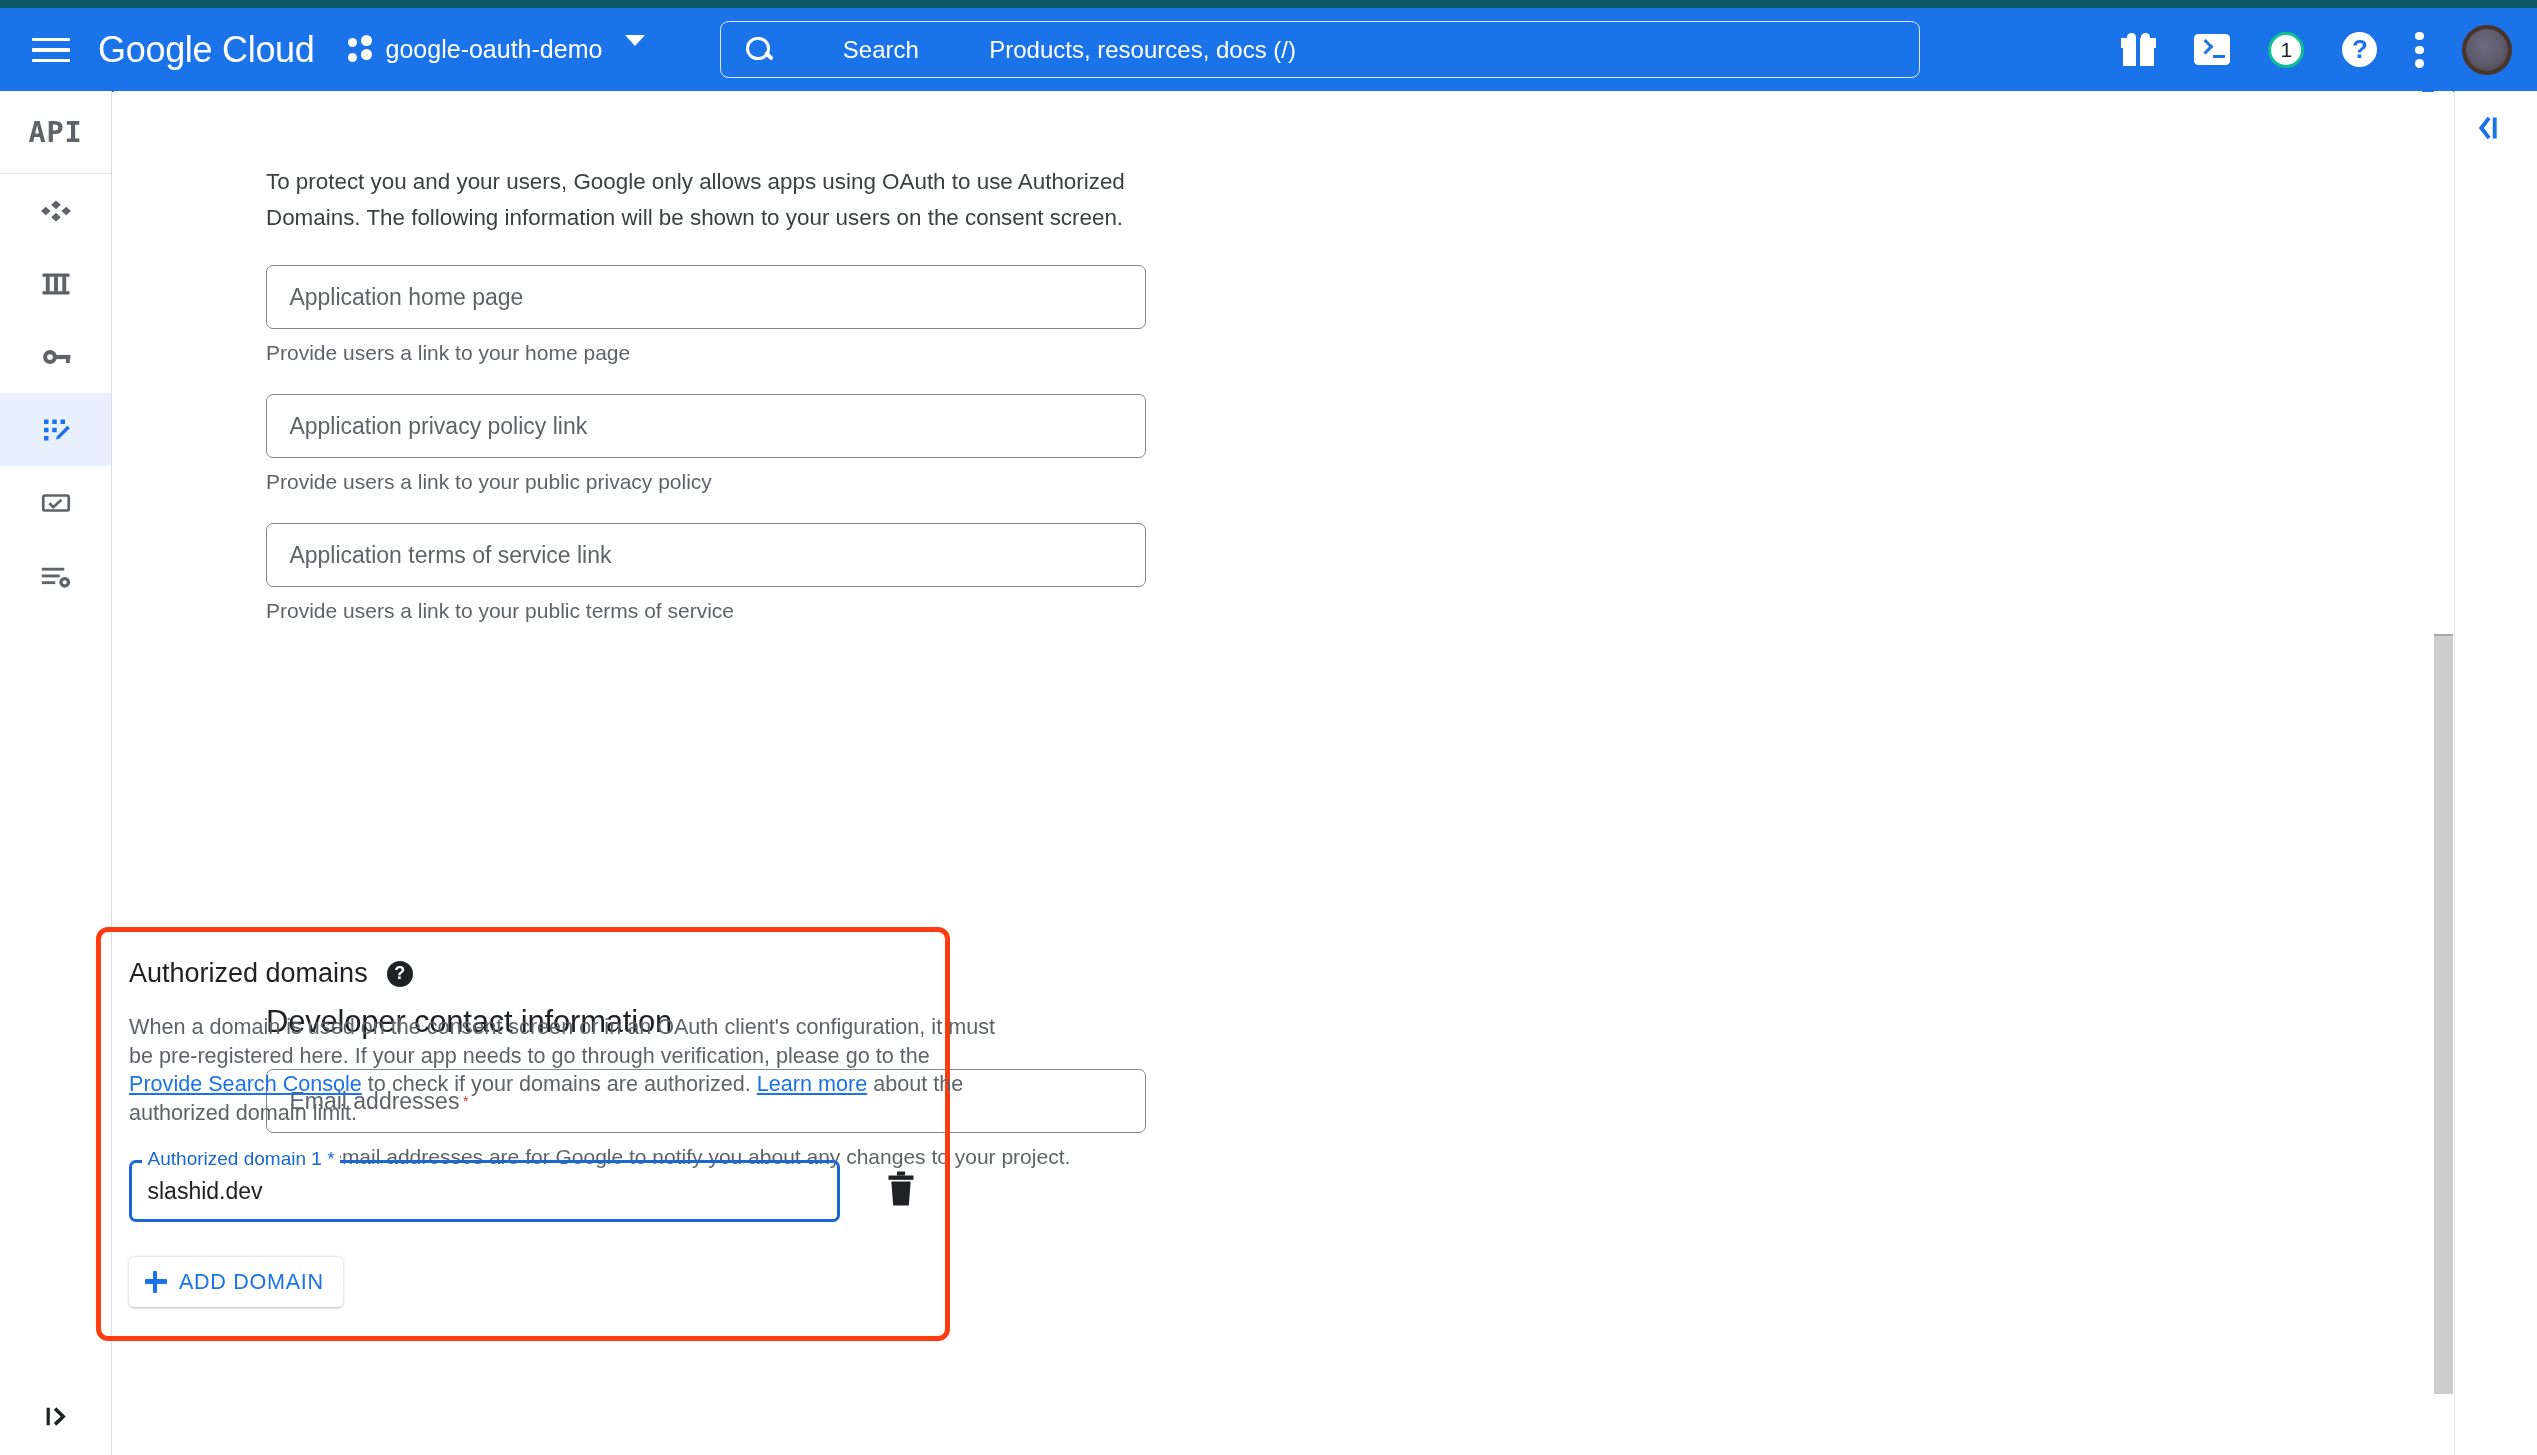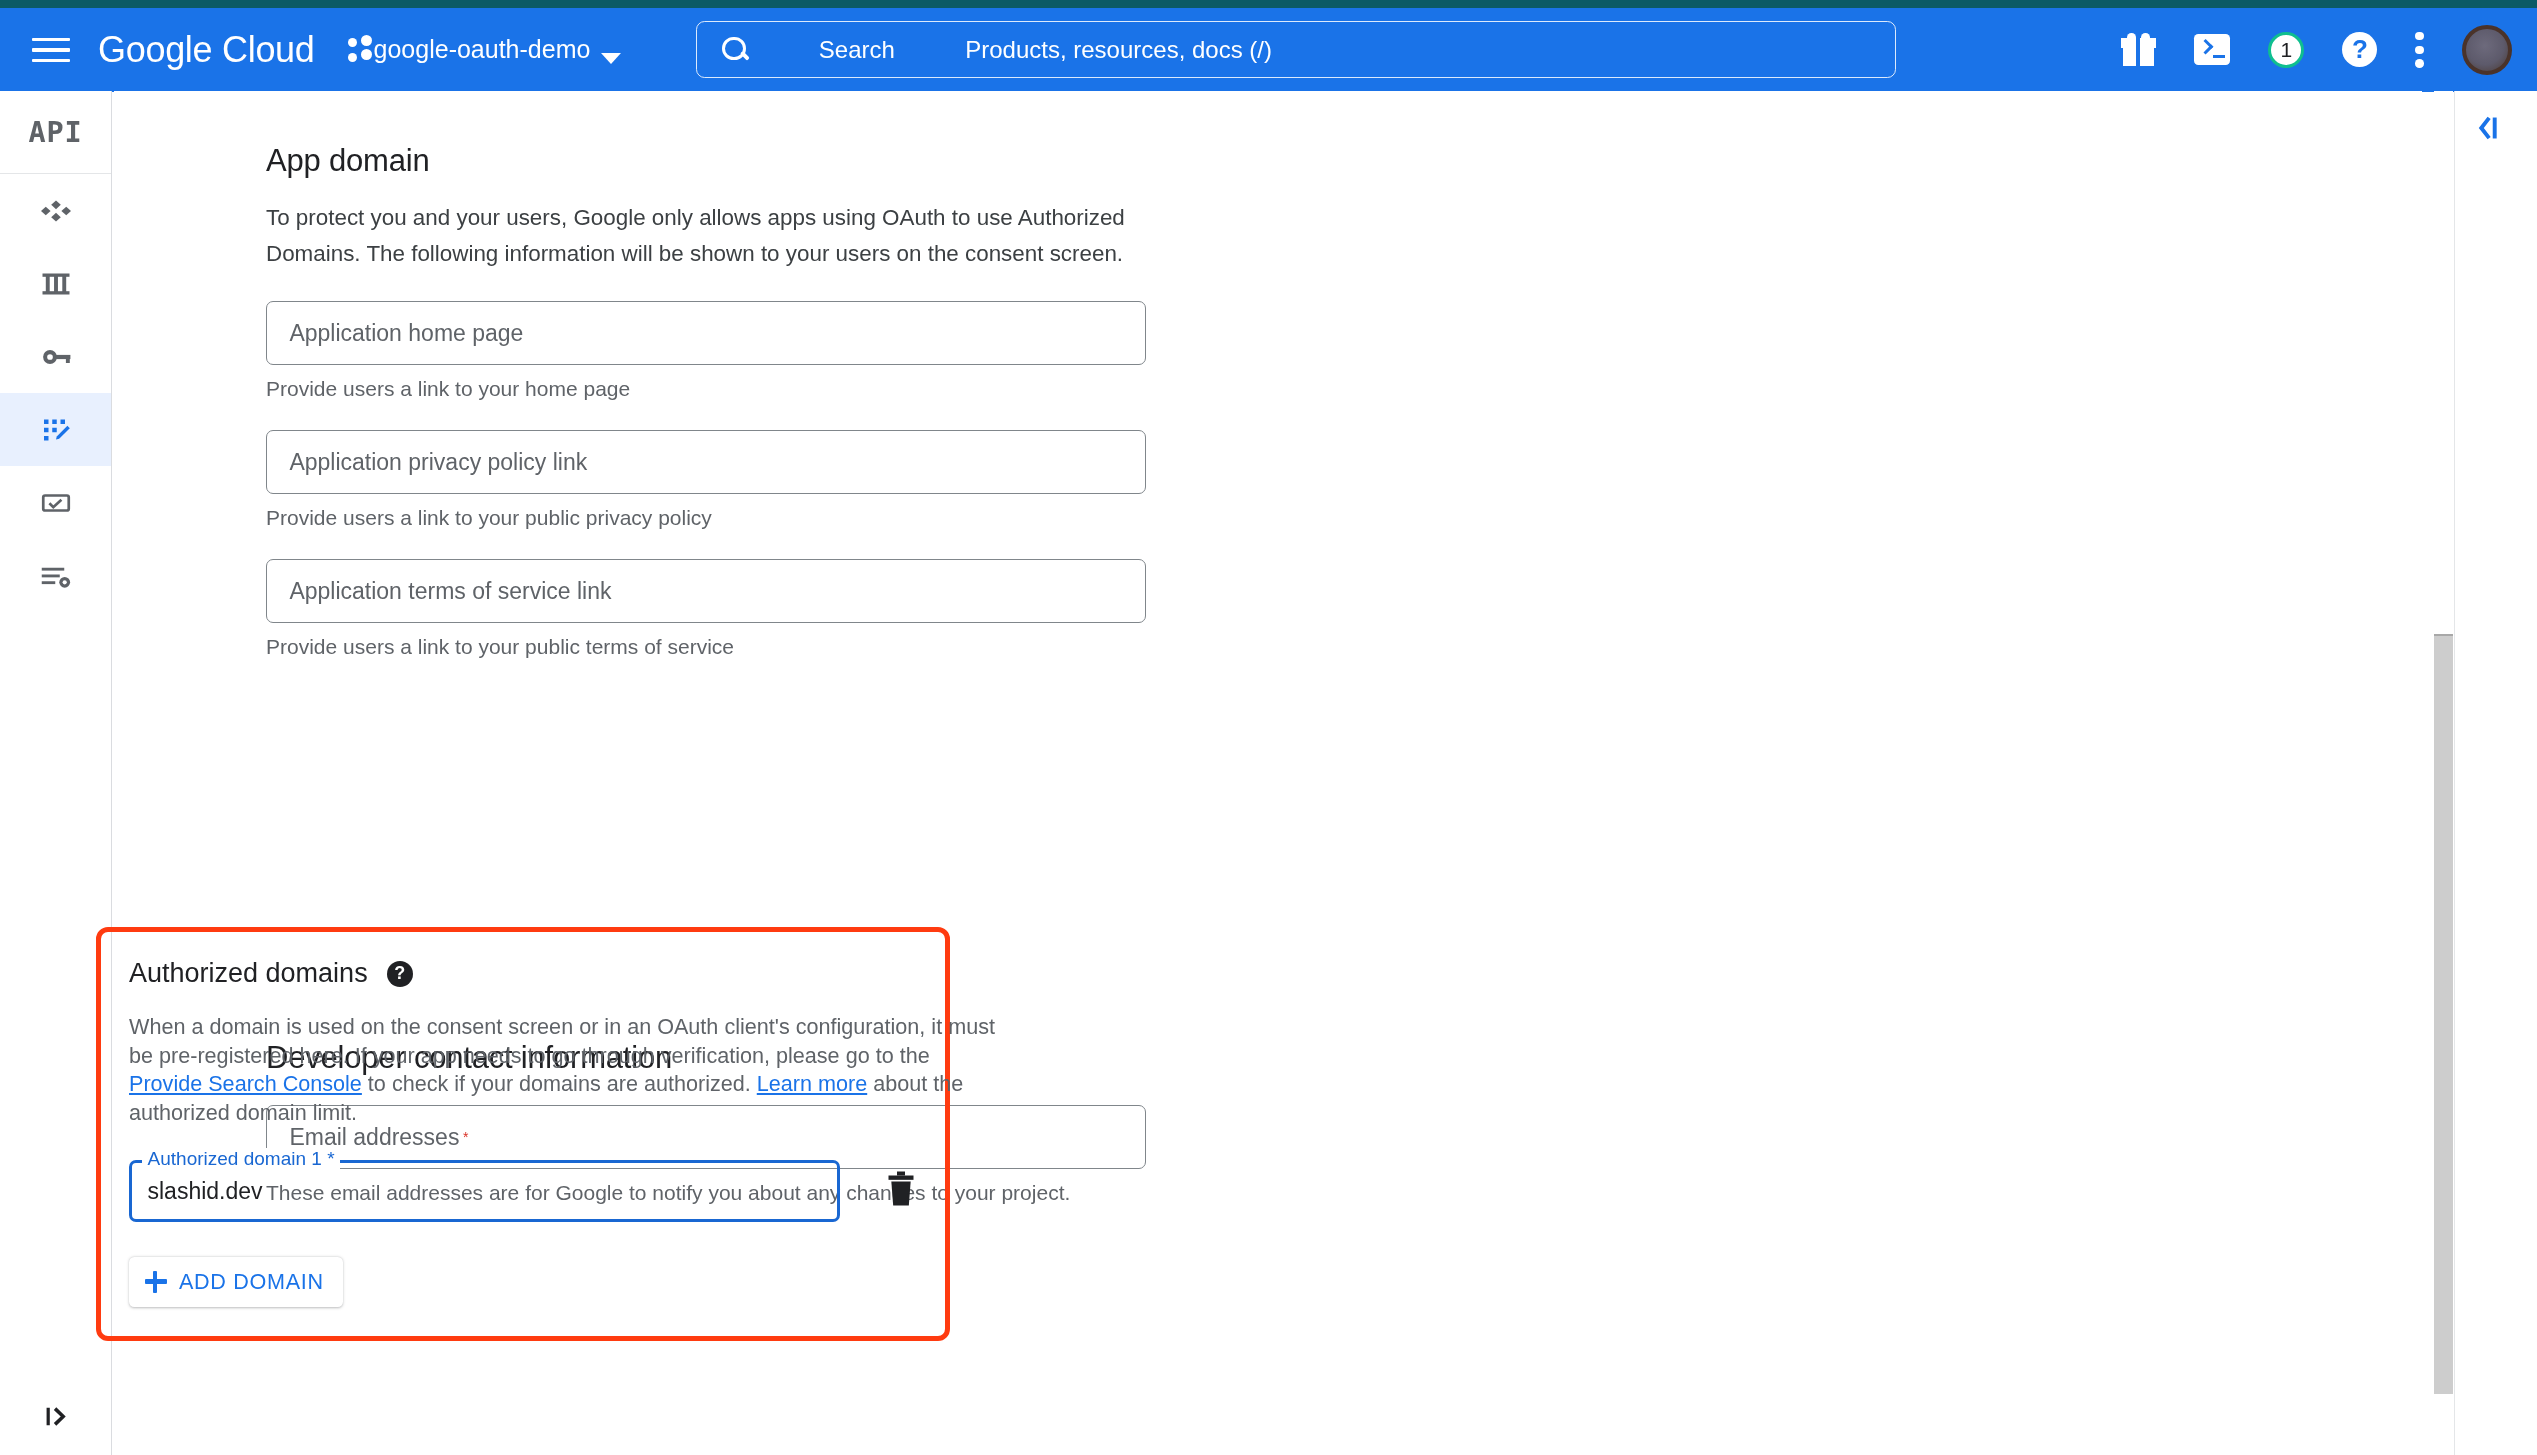--- a/index.html
+++ b/index.html
@@ -41,21 +41,21 @@
   }
   .brand {
     margin-left: 28px;
     color: #ffffff;
     font-size: 36px;
     letter-spacing: -0.3px;
     white-space: nowrap;
   }
   .project-chip {
     margin-left: 33px;
-    display: flex; align-items: flex-end; 
+    display: flex; align-items: flex-start; gap: 12px;
     cursor: pointer;
   }
   .proj-icon { width: 26px; height: 29px; position: relative; }
   .proj-icon i {
     position: absolute; background: #ffffff; border-radius: 50%;
   }
   .proj-icon i:nth-child(1){ width:9.5px;height:9.5px; left:0; top:2.6px; }
   .proj-icon i:nth-child(2){ width:11.2px;height:11.2px; left:13px; top:0px; }
   .proj-icon i:nth-child(3){ width:11.2px;height:11.2px; left:13px; top:14px; }
   .proj-icon i:nth-child(4){ width:9.5px;height:9.5px; left:0; top:17.3px; }
@@ -423,21 +423,20 @@
       <path d="M11 6.6l5.6 5.4L11 17.4" fill="none" stroke="#202124" stroke-width="2.4"></path>
     </svg>
   </div>
 </div>
 
 <div class="pane">
 
 
   <div class="content">
 
-    <h2 class="sec">App domain</h2>
     <p class="sec-desc">To protect you and your users, Google only allows apps using OAuth to use Authorized Domains. The following information will be shown to your users on the consent screen.</p>
 
     <div class="field">
       <span class="ph">Application home page</span>
     </div>
     <div class="hint">Provide users a link to your home page</div>
 
     <div class="field">
       <span class="ph">Application privacy policy link</span>
     </div>

